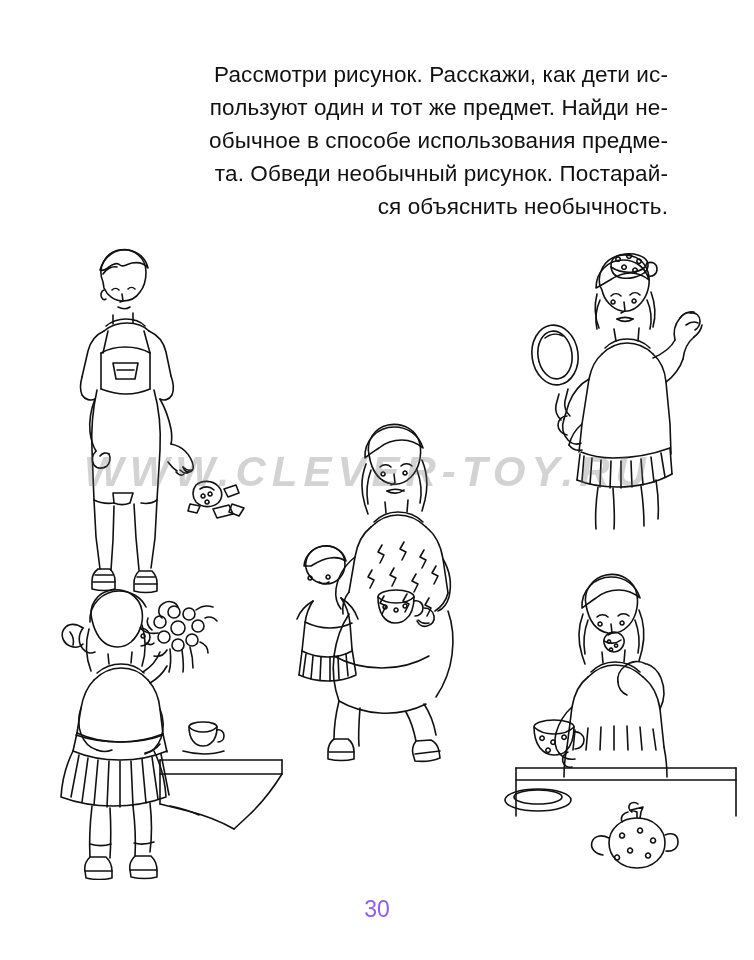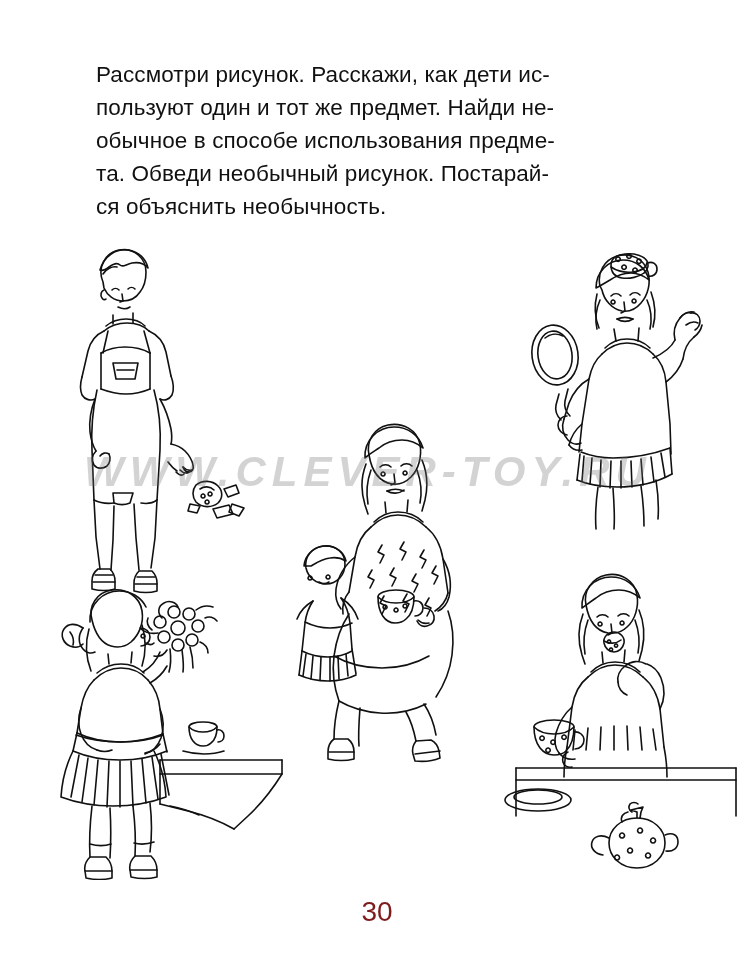--- a/index.html
+++ b/index.html
@@ -23,21 +23,21 @@
   }
   .instruction {
     position: absolute;
     left: 96px;
     top: 58px;
     width: 572px;
     font-size: 22.5px;
     line-height: 1.47;
     letter-spacing: 0.1px;
     color: #111;
-    text-align: left;
+    text-align: right;
     white-space: pre-line;
   }
   .illustration {
     position: absolute;
     left: 0;
     top: 230px;
     width: 754px;
     height: 650px;
   }
   .illustration svg {
@@ -57,22 +57,22 @@
     white-space: nowrap;
     pointer-events: none;
     font-style: italic;
   }
   .page-number {
     position: absolute;
     left: 0;
     top: 896px;
     width: 754px;
     text-align: center;
-    font-size: 28px;
-    color: #7f1d1d;
+    font-size: 23px;
+    color: #8b5cf6;
   }
 </style>
 </head>
 <body>
 
 <div class="page">
 
   <div class="instruction">Рассмотри рисунок. Расскажи, как дети ис-
 пользуют один и тот же предмет. Найди не-
 обычное в способе использования предме-

